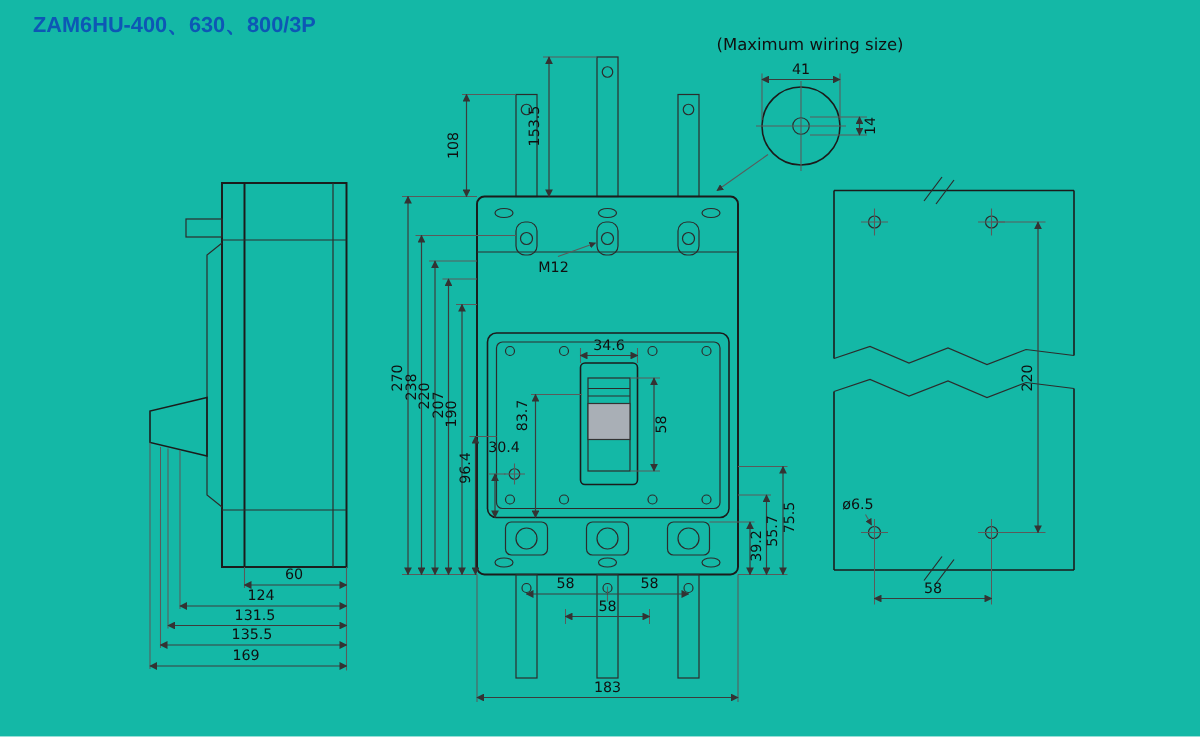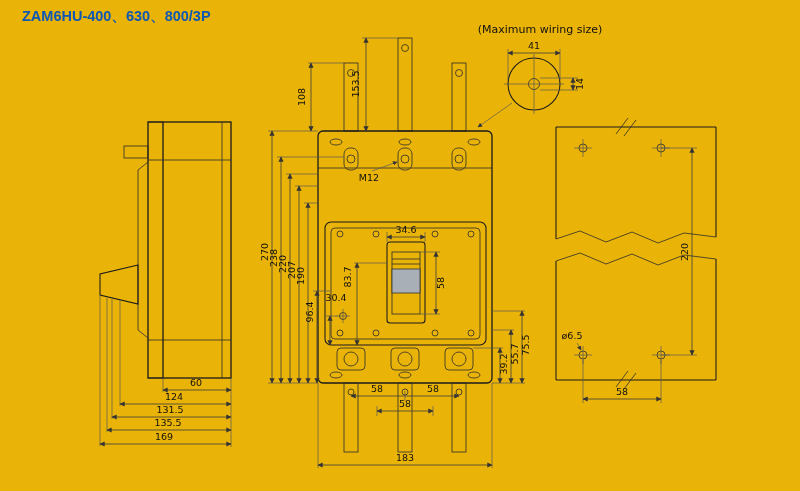--- a/index.html
+++ b/index.html
@@ -1,16 +1,16 @@
 <!DOCTYPE html>
 <html><head>
 <meta charset="utf-8">
 <style>
   html,body{margin:0;padding:0;background:#fff}
-  .page{position:relative;width:800px;height:491px;background:#eab308;font-family:"DejaVu Sans",sans-serif;overflow:hidden}
+  .page{position:relative;width:800px;height:491px;background:#14b8a6;font-family:"DejaVu Sans",sans-serif;overflow:hidden}
   svg{display:block}
   .out{fill:none;stroke:#1b1b1b;stroke-width:1.3}
   .out2{fill:none;stroke:#1b1b1b;stroke-width:1.05}
   .thin{fill:none;stroke:#2c2c2c;stroke-width:0.8}
   .dim{fill:none;stroke:#3c3c3c;stroke-width:0.8}
   .ext{fill:none;stroke:#5a5a5a;stroke-width:0.7}
   .d{font:9.5px "DejaVu Sans",sans-serif;fill:#101010}
   .lbl{font:11px "DejaVu Sans",sans-serif;fill:#101010}
   .title{font:bold 14.5px "Liberation Sans",sans-serif;fill:#0d57b5}
   .grip{fill:#a9afb6;stroke:#333;stroke-width:0.8}

